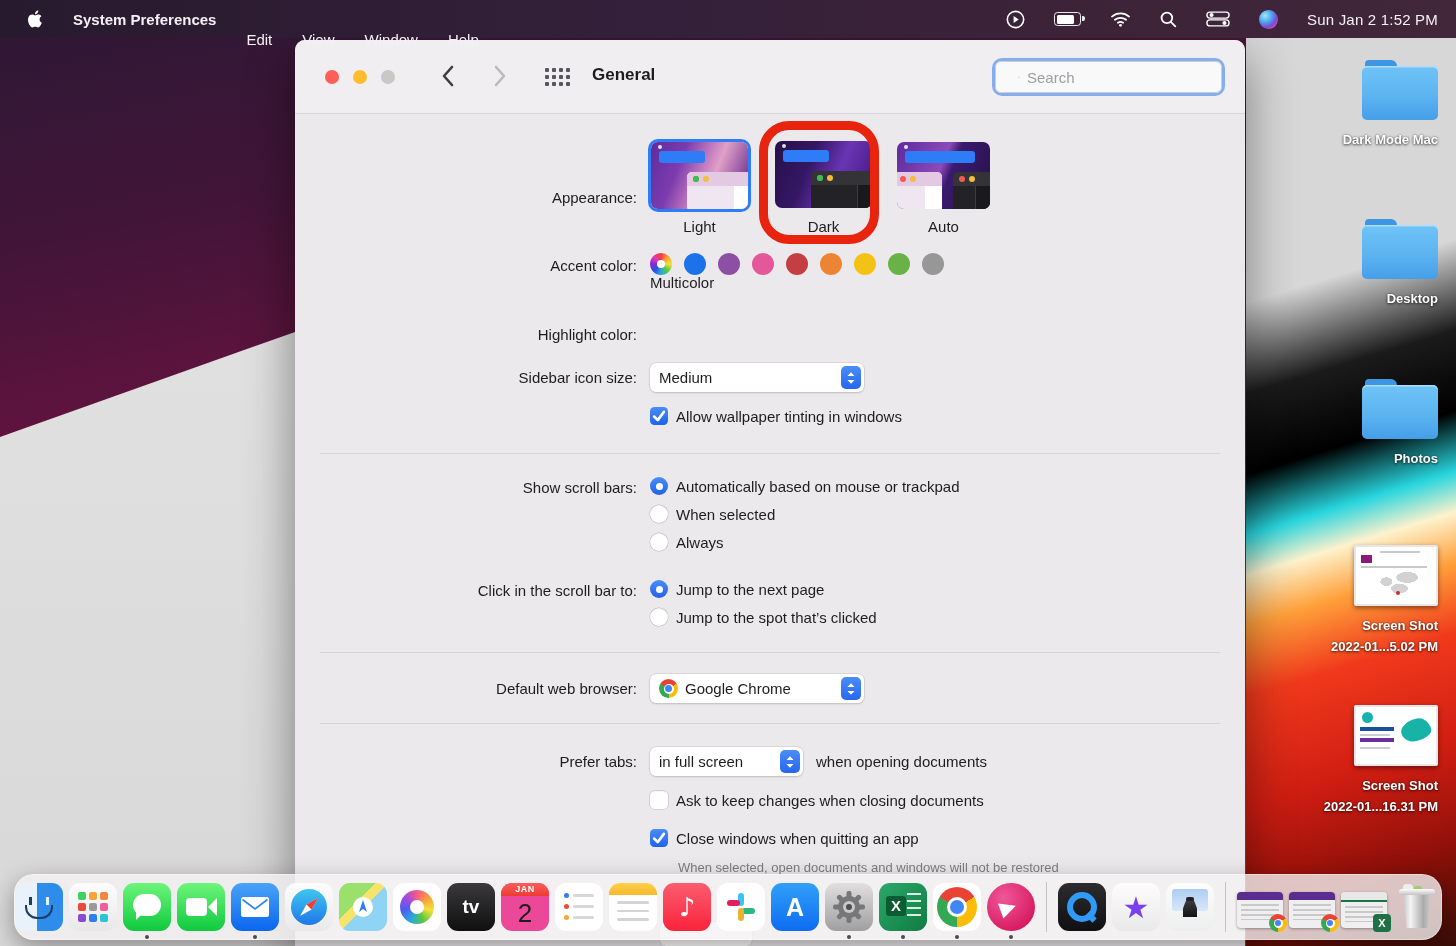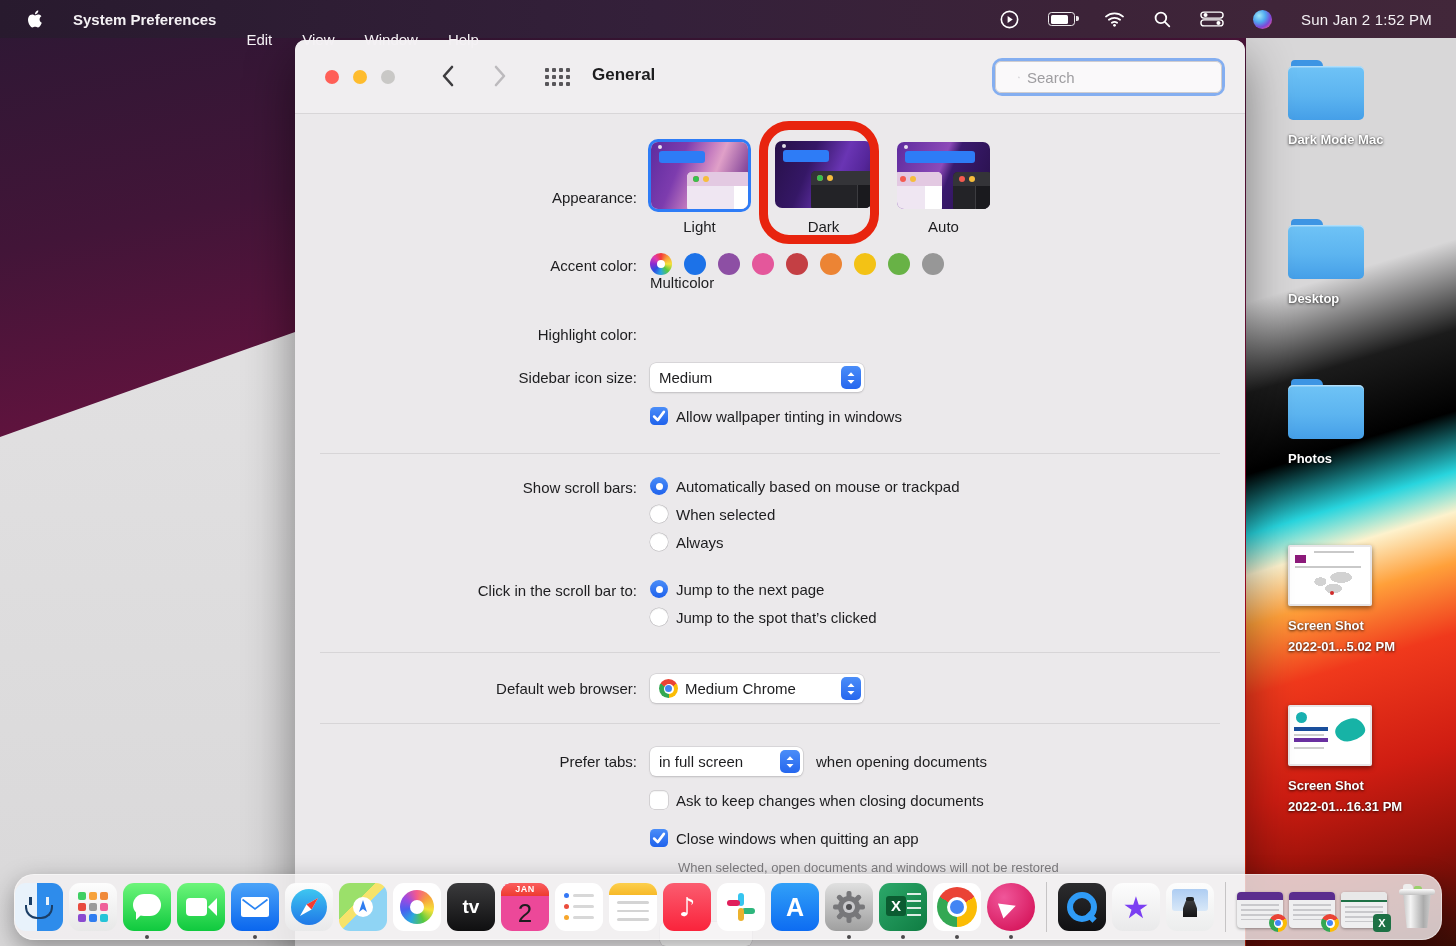--- a/index.html
+++ b/index.html
@@ -15,21 +15,21 @@
   .wall-right{position:absolute;left:1246px;top:0;width:210px;height:946px;
     background:linear-gradient(163deg,#d8d7d8 0%,#d8d7d8 30%,#1b1b1b 39%,#000 47%,#28d5de 53%,#fdf2cd 57%,#ffa03a 62%,#f0391c 69%,#cf1d12 80%,#8f1009 90%,#3a0d06 100%);}
 
   
   .menubar{position:absolute;left:0;top:0;width:1456px;height:38px;z-index:50;
     background:linear-gradient(90deg,#281a2e 0%,#34203a 45%,#3c2338 75%,#42273a 100%);
     display:flex;align-items:center;color:#f4f1f4;font-size:15px;}
   .mb-left{display:flex;align-items:center;gap:30px;padding-left:28px;}
   .mb-app{font-weight:bold;}
   .mb-item{cursor:default;margin-top:40px;}
-  .mb-right{margin-left:auto;display:flex;align-items:center;gap:29px;padding-right:24px;text-align:center;}
+  .mb-right{margin-left:auto;display:flex;align-items:center;gap:29px;padding-right:18px;text-align:center;}
   .mb-clock{font-size:15px;letter-spacing:.2px;}
   .sicon{display:flex;align-items:center;justify-content:center;}
   .siri-orb{width:19px;height:19px;border-radius:50%;
     background:radial-gradient(circle at 32% 30%,#9fe8f7 0%,#4fa8f0 35%,#7b49d8 62%,#d84fa0 82%,#f09a4a 100%);}
   .batt{position:relative;width:25px;height:12px;border:1.5px solid rgba(255,255,255,.9);border-radius:3.5px;}
   .batt::before{content:"";position:absolute;left:1.5px;top:1.5px;bottom:1.5px;width:17px;background:#fff;border-radius:1.5px;}
   .batt::after{content:"";position:absolute;right:-4.5px;top:3px;width:2.5px;height:5px;background:rgba(255,255,255,.9);border-radius:0 2px 2px 0;}
 
   
   .window{position:absolute;left:295px;top:40px;width:950px;height:906px;border-radius:10px 10px 0 0;
@@ -98,21 +98,21 @@
   .check.off{background:#fff;box-shadow:0 0 0 .5px #bbb9bc,inset 0 1px 1px rgba(0,0,0,.05);}
   .radio{position:absolute;width:18px;height:18px;border-radius:50%;box-sizing:border-box;}
   .radio.on{background:linear-gradient(#4a8df8,#1f62ec);}
   .radio.on::after{content:"";position:absolute;left:5.5px;top:5.5px;width:7px;height:7px;border-radius:50%;background:#fff;}
   .radio.off{background:#fff;box-shadow:0 0 0 .5px #bbb9bc,inset 0 1px 1px rgba(0,0,0,.06);}
   .ctl-label{position:absolute;font-size:15px;color:#1d1d1f;white-space:nowrap;}
   .footnote{position:absolute;font-size:13px;color:#7e7c7f;white-space:nowrap;}
   .partial-popup{position:absolute;left:365px;top:882px;width:92px;height:24px;background:#fff;border-radius:6px;box-shadow:0 0 0 .5px #c6c4c7;}
 
   
-  .dicon{position:absolute;left:1288px;width:150px;display:flex;flex-direction:column;align-items:flex-start;z-index:8;}
+  .dicon{position:absolute;left:1288px;width:150px;display:flex;flex-direction:column;align-items:flex-end;z-index:8;}
   .folder{position:relative;width:76px;height:60px;margin-bottom:9px;}
   .folder .tab{position:absolute;left:3px;top:0;width:32px;height:12px;border-radius:4px 6px 0 0;background:#3d95e4;}
   .folder .body{position:absolute;left:0;top:6px;width:76px;height:54px;border-radius:5px;
     background:linear-gradient(180deg,#6fc3f6 0%,#5cb4f0 55%,#459fe8 100%);box-shadow:inset 0 1.5px 0 rgba(255,255,255,.45);}
   .dlabel{font-size:13px;font-weight:bold;color:#fff;text-align:center;line-height:21px;
     text-shadow:0 1px 3px rgba(0,0,0,.65),0 0 2px rgba(0,0,0,.4);}
   .shot{position:relative;width:80px;height:57px;background:#fff;border:2px solid #e8e6e8;border-radius:2px;
     box-shadow:0 2px 5px rgba(0,0,0,.45);margin-bottom:9px;overflow:hidden;}
   .shot1 .tag{position:absolute;left:5px;top:8px;width:11px;height:8px;background:#8c1a7a;}
   .shot1 .ln{position:absolute;left:5px;background:#c9c9c9;height:2px;}
@@ -397,21 +397,21 @@
     <span class="radio on" style="left:355px;top:540px"></span>
     <span class="ctl-label" style="left:381px;top:541px">Jump to the next page</span>
     <span class="radio off" style="left:355px;top:568px"></span>
     <span class="ctl-label" style="left:381px;top:569px">Jump to the spot that’s clicked</span>
 
     <div class="divider" style="top:612px"></div>
 
     <span class="rowlabel" style="top:640px">Default web browser:</span>
     <div class="dd" style="left:355px;top:634px;width:214px">
       <span class="chrome-mini"></span>
-      <span>Medium Chrome</span>
+      <span>Google Chrome</span>
       <span class="stepper">
         <svg width="12" height="14" viewBox="0 0 12 14">
             <path d="M2.5 5 L6 1.3 L9.5 5 Z M2.5 9 L6 12.7 L9.5 9 Z" fill="#fff"></path>
           </svg>
       </span>
     </div>
 
     <div class="divider" style="top:683px"></div>
 
     <span class="rowlabel" style="top:713px">Prefer tabs:</span>

